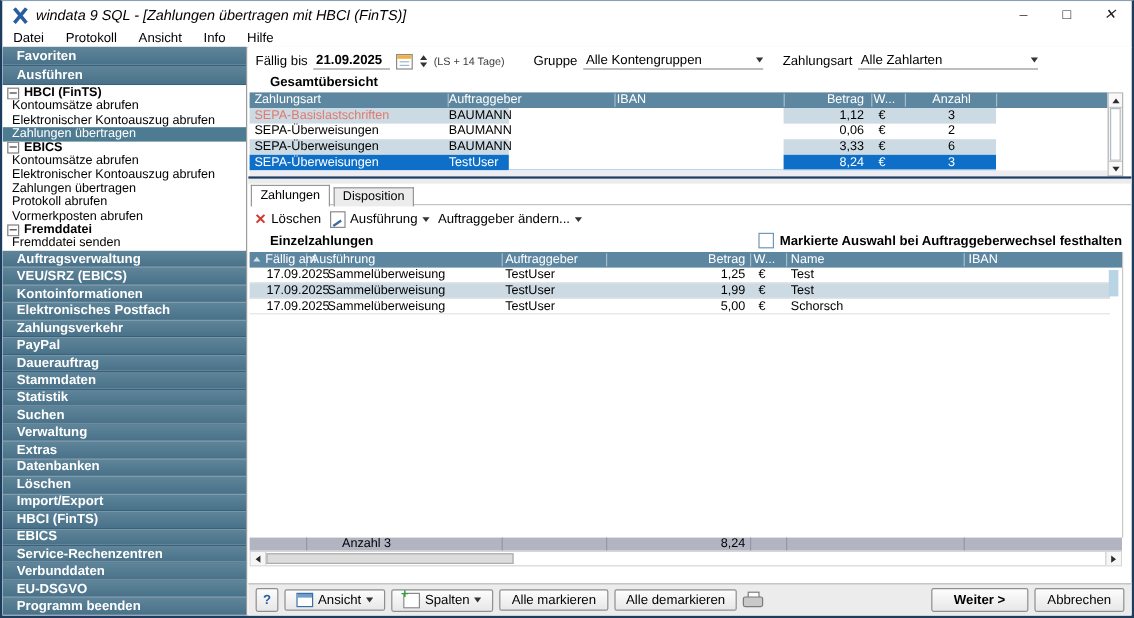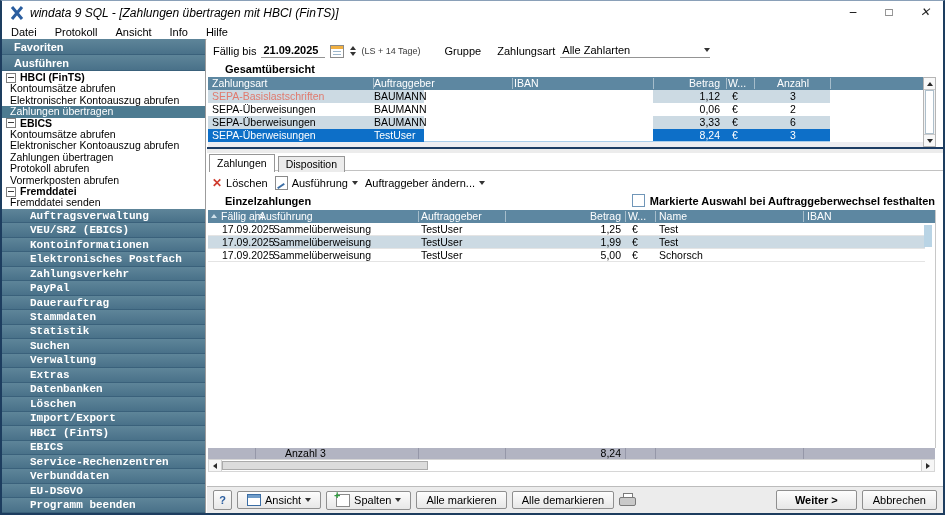--- a/index.html
+++ b/index.html
@@ -19,22 +19,22 @@
   .sidebar{position:absolute;left:0;top:38px;width:204px;bottom:0;background:#fff;border-right:1px solid #9c9c9c;display:flex;flex-direction:column;box-sizing:border-box;}
   .side-hdr{flex:none;height:15px;display:flex;align-items:center;padding-left:12px;
     background:linear-gradient(#5e8599,#497189);color:#fff;font-weight:bold;border-bottom:1px solid #3a617b;white-space:nowrap;}
   .tree{flex:none;height:137px;background:#fff;overflow:hidden;padding-top:1px;}
   .ti{height:11.4px;line-height:11.4px;font-size:10.5px;padding-left:8px;white-space:nowrap;overflow:hidden;}
   .tg{font-weight:bold;padding-left:4px;display:flex;align-items:center;gap:4px;}
   .tbox{width:8px;height:8px;border:1px solid #7e7e7e;background:#fff;position:relative;flex:none;}
   .tbox::after{content:"";position:absolute;left:1px;right:1px;top:3px;height:1px;background:#3d3d3d;}
   .ti.sel{background:#4d7b91;color:#fff;}
   .side-bottom{flex:1;display:flex;flex-direction:column;}
-  .side-hdr2{flex:1;display:flex;align-items:center;padding-left:28px;background:linear-gradient(#5e8599,#497189);
-    color:#fff;font-weight:bold;border-bottom:1px solid #3a617b;white-space:nowrap;font-family:Liberation Mono, monospace;}
+  .side-hdr2{flex:1;display:flex;align-items:center;padding-left:12px;background:linear-gradient(#5e8599,#497189);
+    color:#fff;font-weight:bold;border-bottom:1px solid #3a617b;white-space:nowrap;}
   
   .content{position:absolute;left:205px;top:38px;right:0;bottom:0;background:#fff;}
   
   .filterbar{position:absolute;left:6px;top:3px;right:4px;height:18px;display:flex;align-items:center;gap:5px;white-space:nowrap;}
   .ufield{border-bottom:1px solid #949494;padding:0 2px 1px 2px;}
   .datefield{width:60px;font-weight:bold;}
   .combo{display:flex;align-items:center;border-bottom:1px solid #949494;width:150px;padding-bottom:1px;}
   .combo .cv{flex:1;padding-left:2px;}
   .arr{width:0;height:0;border-left:3.5px solid transparent;border-right:3.5px solid transparent;border-top:4px solid #333;flex:none;}
   .cal{width:12px;height:11px;border:1px solid #8a8a8a;background:#fff;position:relative;flex:none;}
@@ -207,20 +207,24 @@
       <span>Fällig bis</span>
       <span class="ufield datefield">21.09.2025</span>
       <span class="cal"></span>
       <span class="spinner">
           <span class="sp-u"></span>
           <span class="sp-d"></span>
         </span>
       <span class="hint">(LS + 14 Tage)</span>
       <span style="width:14px"></span>
       <span>Gruppe</span>
+      <span class="combo">
+          <span class="cv">Alle Kontengruppen</span>
+          <span class="arr"></span>
+        </span>
       <span style="width:6px"></span>
       <span>Zahlungsart</span>
       <span class="combo">
           <span class="cv">Alle Zahlarten</span>
           <span class="arr"></span>
         </span>
     </div>
 
     <div class="sect-title" style="top:24px">Gesamtübersicht</div>
 

